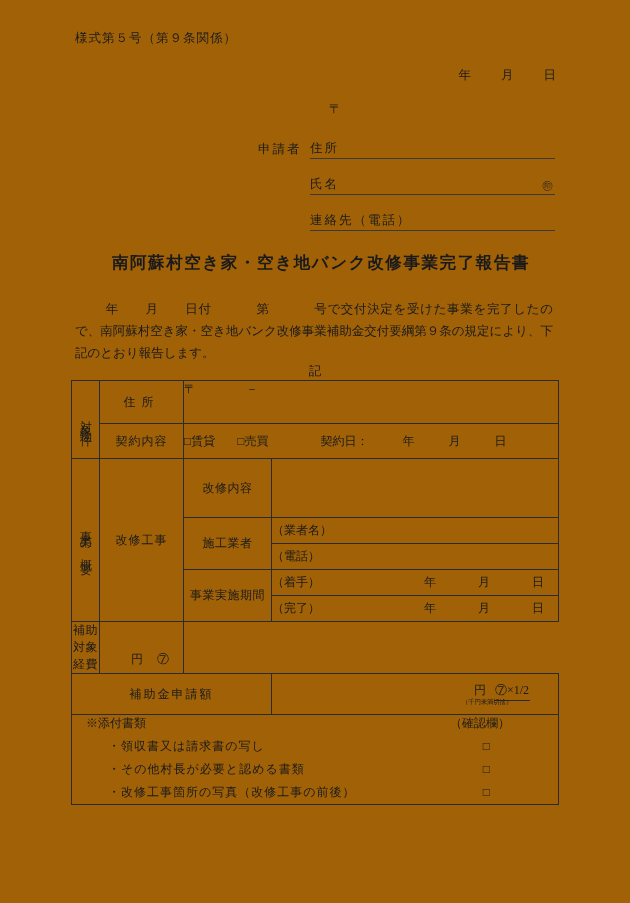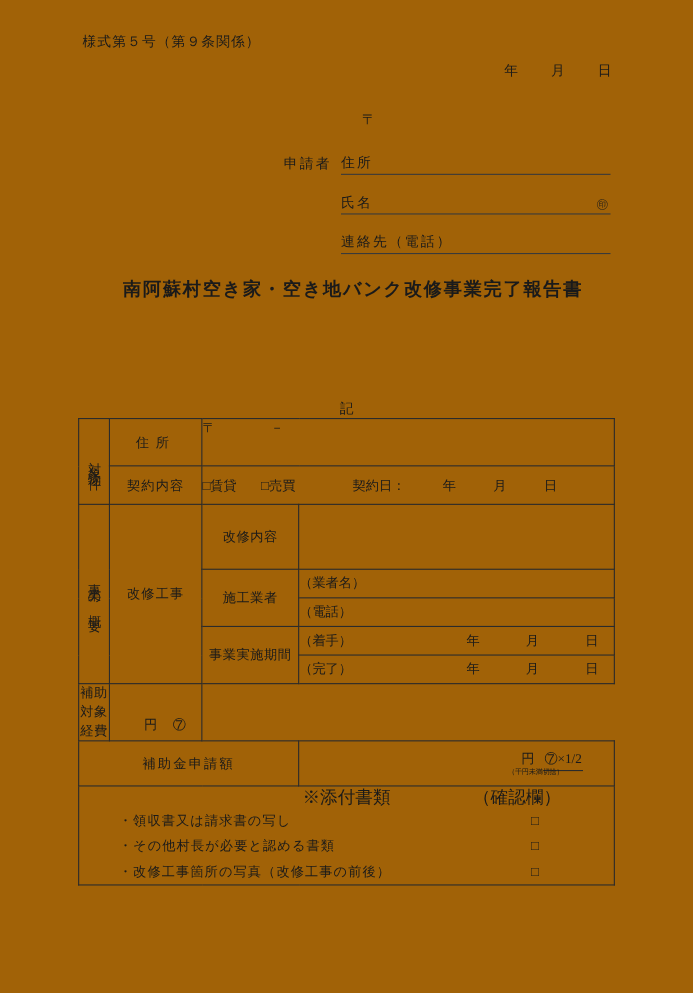--- a/index.html
+++ b/index.html
@@ -25,21 +25,21 @@
     position: absolute;
     left: 75px;
     top: 30px;
     font-size: 12.5px;
     letter-spacing: 1px;
     white-space: nowrap;
   }
   .date-line {
     position: absolute;
     right: 74px;
-    top: 56px;
+    top: 67px;
     font-size: 12.5px;
     white-space: nowrap;
     margin-left: 44px;
   }
   .date-line .sp { display: inline-block; width: 30px; }
 
   .addressee {
     position: absolute;
     left: 75px;
     top: 104px;
@@ -188,23 +188,22 @@
     width: 86px;
     text-align: center;
     letter-spacing: -0.2px;
   }
 
   
   .attach-cell { padding: 8px 0 14px 0; }
   .attach-head {
     position: relative;
     padding: 0 14px 0 14px;
-    font-size: 16px;
+    font-size: 12px;
     height: 20px;
-    text-align: center;
   }
   .attach-head .confirm {
     position: absolute;
     right: 48px;
     top: 0;
   }
   .attach-item {
     position: relative;
     padding: 0 14px 0 36px;
     font-size: 12px;
@@ -243,20 +242,23 @@
     <span class="fl">連絡先（電話）</span>
   </div>
 
   <div class="field-row" id="field-name">
     <span class="fl">氏名</span>
     <span class="seal">㊞</span>
   </div>
 
   <div class="doc-title">南阿蘇村空き家・空き地バンク改修事業完了報告書</div>
 
+  <div class="body-par">
+    <span class="lead"></span><span>年</span><span class="s"></span><span>月</span><span class="s"></span><span>日付</span><span class="s2"></span><span>第</span><span class="s2"></span><span>号で交付決定を受けた事業を完了し</span><span>たので、南阿蘇村空き家・空き地バンク改修事業補助金交付要綱第９条の規</span><span>定により、下記のとおり報告します。</span>
+  </div>
 
   <div class="kichu">記</div>
 
   <table class="main-table">
     <colgroup>
       <col style="width:28px">
       <col style="width:84px">
       <col style="width:88px">
       <col style="width:287px">
     </colgroup>

